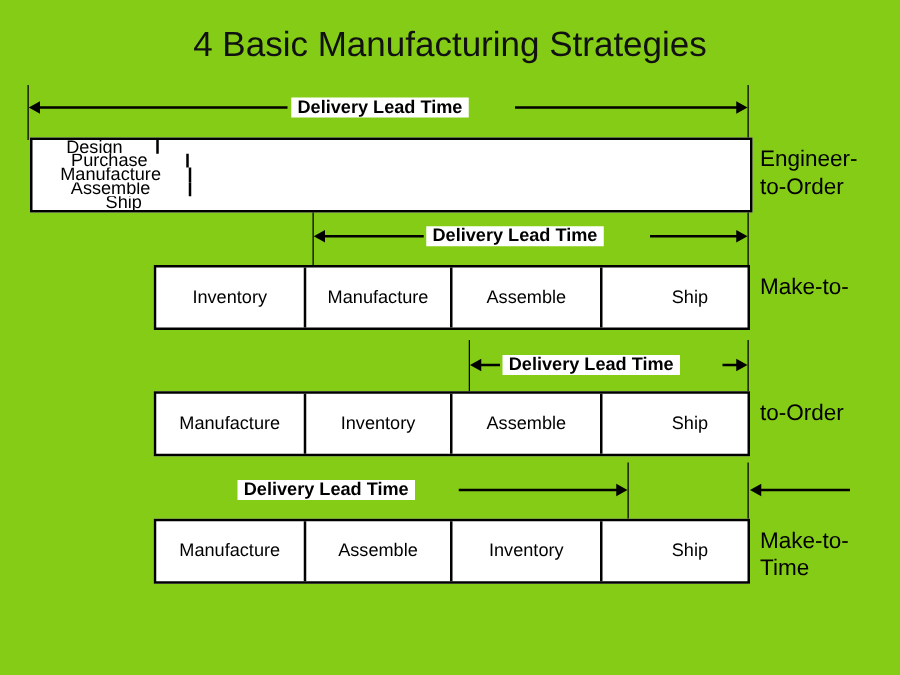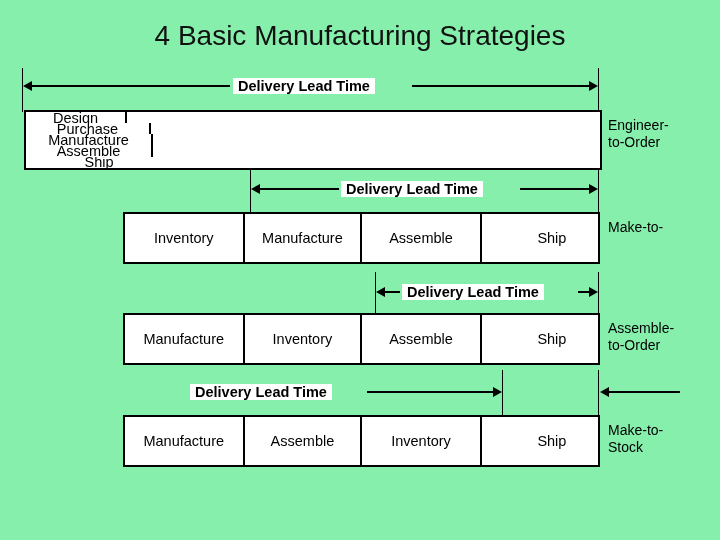--- a/index.html
+++ b/index.html
@@ -9,21 +9,21 @@
     background: #ffffff;
   }
   body {
     font-family: "Liberation Sans", sans-serif;
     color: #000000;
   }
   #slide {
     position: relative;
     width: 720px;
     height: 540px;
-    background: #86efac;
+    background: #84cc16;
     overflow: hidden;
   }
   
   #title {
     position: absolute;
     left: 0;
     top: 20px;
     width: 720px;
     text-align: center;
     font-size: 28px;
@@ -53,21 +53,21 @@
     white-space: nowrap;
     overflow: hidden;
   }
   .cell:last-child {
     border-right: none;
     margin-left: 24px;
   }
   
   .strategy-label {
     position: absolute;
-    font-size: 14px;
+    font-size: 18px;
     font-weight: 400;
     line-height: 1.22;
     color: #000000;
     width: 112px;
   }
   
   .arrow-row {
     position: absolute;
     height: 44px;
   }
@@ -171,21 +171,20 @@
   </div>
 
   <div class="chain" style="left:123px; top:313px; width:477px; height:52px;">
     <div class="cell" style="width:127px;">Manufacture</div>
     <div class="cell" style="width:125px;">Inventory</div>
     <div class="cell" style="width:127px;">Assemble</div>
     <div class="cell" style="width:98px;">Ship</div>
   </div>
 
   <div class="strategy-label" style="left:608px; top:320px;">
-    <div>Assemble-</div>
     <div>to-Order</div>
   </div>
 
   <div class="arrow-row" style="left:0px; top:370px; width:720px;">
     <div class="tick" style="left:502px; top:0px; height:45px;"></div>
     <div class="tick" style="left:598px; top:0px; height:45px;"></div>
     <div class="arrow-label" style="left:190px; top:22px;">Delivery Lead Time</div>
     <div class="aline" style="left:367px; top:22px; width:127px;"></div>
     <div class="ahead right" style="left:493px; top:22px;"></div>
     <div class="ahead left" style="left:600px; top:22px;"></div>
@@ -194,16 +193,16 @@
 
   <div class="chain" style="left:123px; top:415px; width:477px; height:52px;">
     <div class="cell" style="width:127px;">Manufacture</div>
     <div class="cell" style="width:125px;">Assemble</div>
     <div class="cell" style="width:127px;">Inventory</div>
     <div class="cell" style="width:98px;">Ship</div>
   </div>
 
   <div class="strategy-label" style="left:608px; top:422px;">
     <div>Make-to-</div>
-    <div>Stock</div>
+    <div>Time</div>
   </div>
 
 </div>
 
 </body></html>

